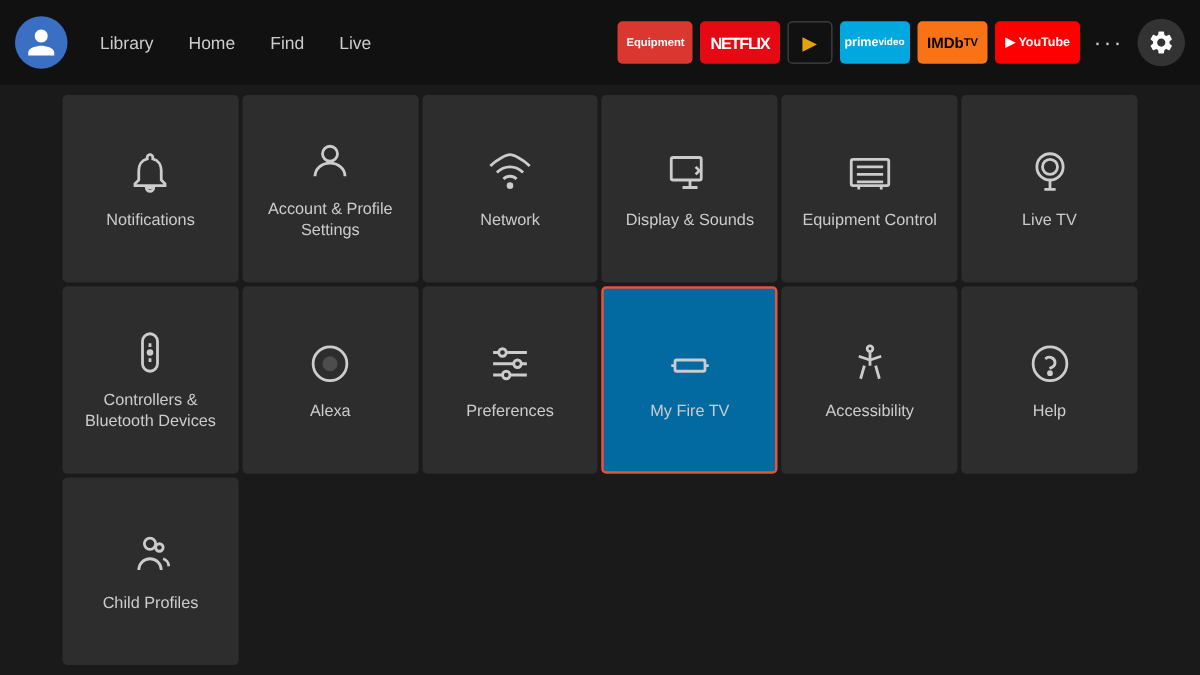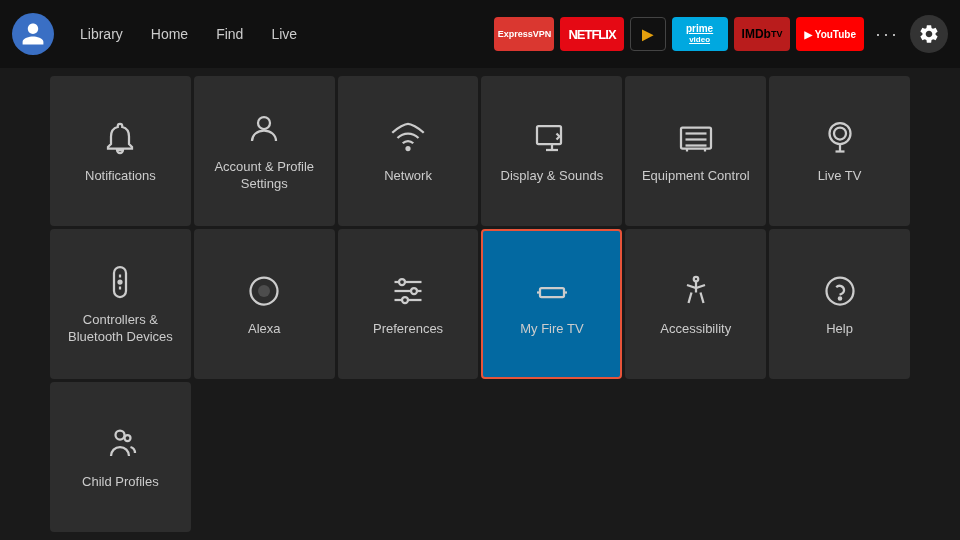--- a/index.html
+++ b/index.html
@@ -65,21 +65,21 @@
       font-size: 11px;
       font-weight: bold;
       padding: 0 8px;
       cursor: pointer;
     }
 
     .app-expressvpn { background: #da3730; color: white; width: 60px; font-size: 9px; }
     .app-netflix { background: #e50914; color: white; font-size: 13px; letter-spacing: -1px; text-align: right; }
     .app-plex { background: #1f1f1f; color: #e5a00d; border: 1px solid #333; }
     .app-prime { background: #00A8E0; color: white; font-size: 9px; text-align: center; line-height: 1.2; }
-    .app-imdb { background: #b91c1c; color: #000; font-weight: 900; font-size: 12px; }
+    .app-imdb { background: #f97316; color: #000; font-weight: 900; font-size: 12px; }
     .app-youtube { background: #ff0000; color: white; font-size: 11px; }
 
     .more-btn {
       width: 34px;
       height: 34px;
       display: flex;
       align-items: center;
       justify-content: center;
       color: #ccc;
       cursor: pointer;
@@ -160,26 +160,26 @@
         <path d="M12 12c2.7 0 4.8-2.1 4.8-4.8S14.7 2.4 12 2.4 7.2 4.5 7.2 7.2 9.3 12 12 12zm0 2.4c-3.2 0-9.6 1.6-9.6 4.8v2.4h19.2v-2.4c0-3.2-6.4-4.8-9.6-4.8z"></path>
       </svg>
   </div>
   <div class="nav-links">
     <div class="nav-link">Library</div>
     <div class="nav-link">Home</div>
     <div class="nav-link">Find</div>
     <div class="nav-link">Live</div>
   </div>
   <div class="app-icons">
-    <div class="app-icon app-expressvpn">ExpressVPN</div>
+    <div class="app-icon app-expressvpn">Equipment</div>
     <div class="app-icon app-netflix">NETFLIX</div>
     <div class="app-icon app-plex" style="background:#111;border:1px solid #444;width:36px;">
       <span style="color:#e5a00d;font-weight:900;font-size:14px;">▶</span>
     </div>
-    <div class="app-icon app-prime" style="width:56px;flex-direction:column;font-size:8px;line-height:1.3;gap:0;text-decoration:underline;">
+    <div class="app-icon app-prime" style="width:56px;flex-direction:row;font-size:8px;line-height:1.3;gap:0;">
       <span style="font-size:10px;">prime</span>
         <span>video</span>
     </div>
     <div class="app-icon app-imdb">IMDb<span style="font-size:9px;">TV</span></div>
     <div class="app-icon app-youtube" style="background:#ff0000;color:white;">
       <span style="font-size:10px;">▶ YouTube</span>
     </div>
     <div class="more-btn">···</div>
     <div class="settings-btn">
       <svg viewBox="0 0 24 24">

